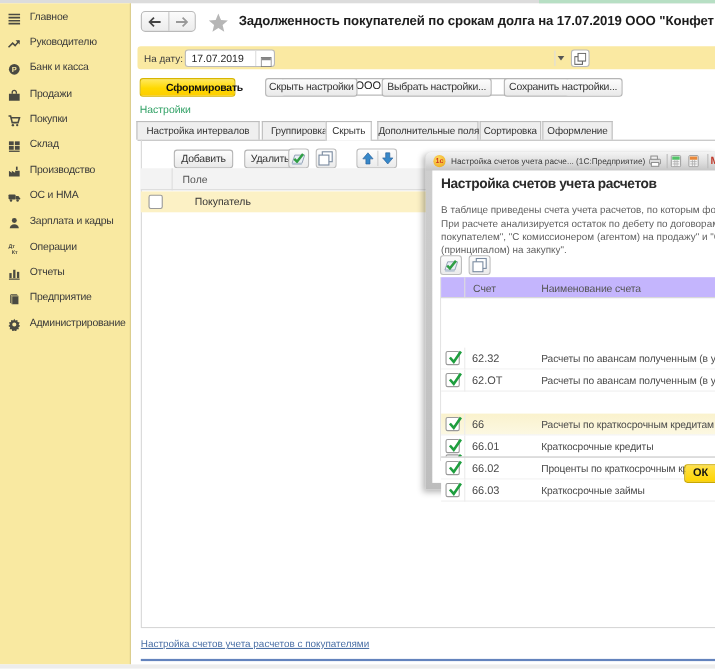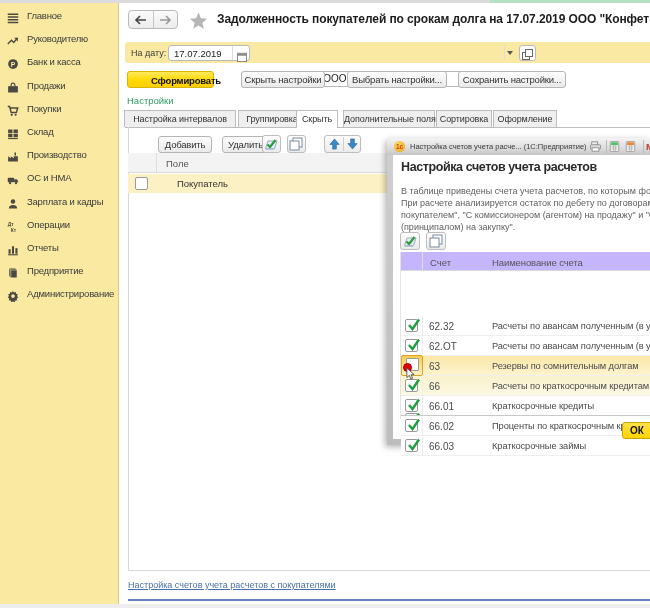--- a/index.html
+++ b/index.html
@@ -321,30 +321,20 @@
           <div class="drow" style="top:39px;background:#fff;border-bottom:1px solid #efefef">
             <div style="position:absolute;left:21px;top:0;width:1px;height:20px;background:#ececec"></div>
             <div class="chk">
               <svg width="17" height="17" viewBox="0 0 17 17">
                 <path d="M4 9 L7.5 13 L14 3.5" stroke="#1e9e3e" stroke-width="2.4" fill="none"></path>
               </svg>
             </div>
             <span class="code">62.ОТ</span>
             <span class="nm">Расчеты по авансам полученным (в у.е</span>
           </div>
-          <div class="drow" style="top:59px;background:linear-gradient(#fbe7a8,#fdf3cd);border-bottom:1px solid #efefef">
-            <div style="position:absolute;left:0px;top:-1px;width:22px;height:21px;background:linear-gradient(#f6cc52,#fdf2c9);border:1.5px solid #dca61f;border-radius:2px"></div>
-            <div style="position:absolute;left:5px;top:2px;width:13px;height:13px;background:#fff;border:1px solid #999;border-radius:1px"></div>
-            <div style="position:absolute;left:2px;top:7px;width:9px;height:9px;border-radius:50%;background:#e00000;border:1px solid #a00"></div>
-            <svg style="position:absolute;left:5px;top:11px;z-index:5" width="11" height="15" viewBox="0 0 13 17">
-              <path d="M1 1 L1 12 L4 9.5 L5.8 13.8 L7.8 13 L6 8.8 L9.6 8.6 Z" fill="#fff" stroke="#555" stroke-width="1.1"></path>
-            </svg>
-            <span class="code">63</span>
-            <span class="nm">Резервы по сомнительным долгам</span>
-          </div>
           <div class="drow" style="top:79px;background:linear-gradient(#faf2cd,#fcf8e2);border-bottom:1px solid #efefef">
             <div style="position:absolute;left:21px;top:0;width:1px;height:20px;background:#ececec"></div>
             <div class="chk">
               <svg width="17" height="17" viewBox="0 0 17 17">
                 <path d="M4 9 L7.5 13 L14 3.5" stroke="#1e9e3e" stroke-width="2.4" fill="none"></path>
               </svg>
             </div>
             <span class="code">66</span>
             <span class="nm">Расчеты по краткосрочным кредитам и</span>
           </div>

